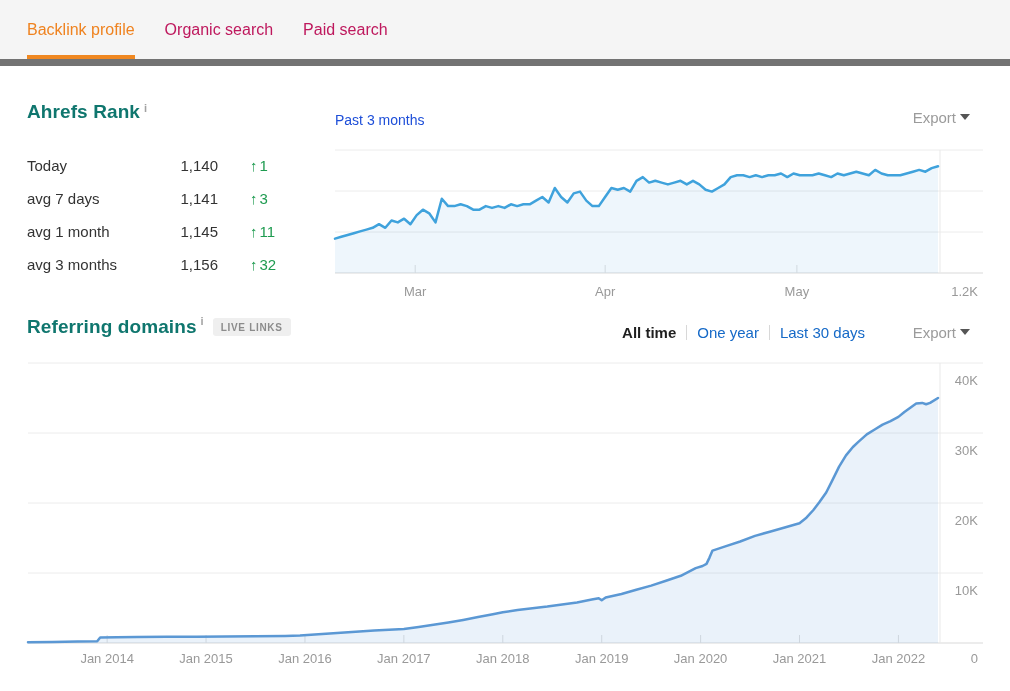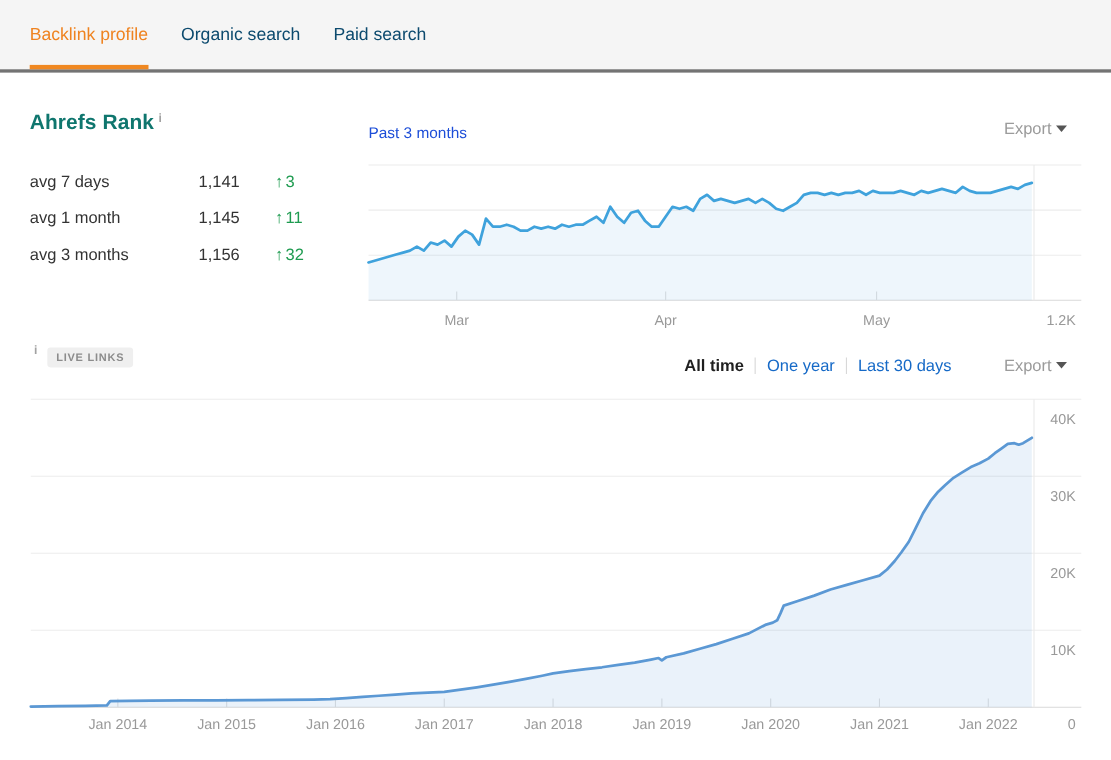--- a/index.html
+++ b/index.html
@@ -4,26 +4,26 @@
 <style>
   html,body { margin:0; padding:0; background:#fff; }
   #app {
     position:relative; width:1010px; height:691px; background:#ffffff;
     font-family:"Liberation Sans", sans-serif; overflow:hidden;
     -webkit-font-smoothing:antialiased;
   }
   
   .tabbar {
     position:absolute; top:0; left:0; width:1010px; height:66px;
-    background:#f5f5f5; border-bottom:3px solid #737373;
+    background:#f5f5f5; border-bottom:7px solid #737373;
     display:flex; align-items:stretch; padding-left:27px; box-sizing:border-box;
   }
   .tab {
     position:relative; display:flex; align-items:center;
-    margin-right:30px; font-size:16px; color:#0c4a6e; cursor:pointer; white-space:nowrap;
+    margin-right:30px; font-size:16px; color:#be185d; cursor:pointer; white-space:nowrap;
   }
   .tab.active { color:#ef8320; }
   .tab.active::after {
     content:""; position:absolute; left:0; right:0; bottom:0; height:4px; background:#f08821;
   }
   
   .h-title { font-size:19px; font-weight:700; color:#0f766e; letter-spacing:.1px; }
   .info-i {
     font-size:11px; font-weight:700; color:#a2a2a2; margin-left:4px;
     position:relative; top:-6px; cursor:pointer;
@@ -75,20 +75,25 @@
     <div class="tab">Organic search</div>
     <div class="tab">Paid search</div>
   </div>
 
   <div class="rank-head">
     <span class="h-title">Ahrefs Rank</span><span class="info-i">i</span>
   </div>
 
   <div class="rank-table">
     <div class="rank-row">
+      <span class="rank-label">Today</span>
+      <span class="rank-value">1,140</span>
+      <span class="rank-delta"><span class="arr">↑</span><span>1</span></span>
+    </div>
+    <div class="rank-row">
       <span class="rank-label">avg 7 days</span>
       <span class="rank-value">1,141</span>
       <span class="rank-delta"><span class="arr">↑</span><span>3</span></span>
     </div>
     <div class="rank-row">
       <span class="rank-label">avg 1 month</span>
       <span class="rank-value">1,145</span>
       <span class="rank-delta"><span class="arr">↑</span><span>11</span></span>
     </div>
     <div class="rank-row">
@@ -115,20 +120,21 @@
       <line x1="277.144" y1="125" x2="277.144" y2="133" stroke="#e0e0e0" stroke-width="1"></line>
       <text x="277.144" y="155.5" text-anchor="middle" class="axis-label">Apr</text>
       <line x1="468.898" y1="125" x2="468.898" y2="133" stroke="#e0e0e0" stroke-width="1"></line>
       <text x="468.898" y="155.5" text-anchor="middle" class="axis-label">May</text>
       <text x="650" y="155.5" text-anchor="end" class="axis-label">1.2K</text>
       <path d="M7.0 98.6L13.3 96.8L19.6 95.0L25.8 93.2L32.1 91.4L38.4 89.6L44.7 87.8L51.0 84.2L57.3 87.8L63.5 80.5L69.8 82.4L76.1 78.7L82.4 84.2L88.7 75.1L94.9 69.7L101.2 73.3L107.5 82.4L113.8 58.8L120.1 66.1L126.3 66.1L132.6 64.3L138.9 66.1L145.2 69.7L151.5 69.7L157.8 66.1L164.0 67.9L170.3 66.1L176.6 67.9L182.9 64.3L189.2 66.1L195.4 64.3L201.7 64.3L208.0 60.6L214.3 57.0L220.6 62.5L226.8 48.0L233.1 57.0L239.4 62.5L245.7 53.4L252.0 51.6L258.3 60.6L264.5 66.1L270.8 66.1L277.1 57.0L283.4 48.0L289.7 49.8L295.9 48.0L302.2 51.6L308.5 40.8L314.8 37.1L321.1 42.6L327.3 40.8L333.6 42.6L339.9 44.4L346.2 42.6L352.5 40.8L358.8 44.4L365.0 40.8L371.3 44.4L377.6 49.8L383.9 51.6L390.2 48.0L396.4 44.4L402.7 37.1L409.0 35.3L415.3 35.3L421.6 37.1L427.8 35.3L434.1 37.1L440.4 35.3L446.7 35.3L453.0 33.5L459.3 37.1L465.5 33.5L471.8 35.3L478.1 35.3L484.4 35.3L490.7 33.5L496.9 35.3L503.2 37.1L509.5 33.5L515.8 35.3L522.1 33.5L528.3 31.7L534.6 33.5L540.9 35.3L547.2 29.9L553.5 33.5L559.8 35.3L566.0 35.3L572.3 35.3L578.6 33.5L584.9 31.7L591.2 29.9L597.4 31.7L603.7 28.1L610.0 26.3L610 133L7 133Z" fill="rgba(64,160,220,0.09)" stroke="none"></path>
       <path d="M7.0 98.6L13.3 96.8L19.6 95.0L25.8 93.2L32.1 91.4L38.4 89.6L44.7 87.8L51.0 84.2L57.3 87.8L63.5 80.5L69.8 82.4L76.1 78.7L82.4 84.2L88.7 75.1L94.9 69.7L101.2 73.3L107.5 82.4L113.8 58.8L120.1 66.1L126.3 66.1L132.6 64.3L138.9 66.1L145.2 69.7L151.5 69.7L157.8 66.1L164.0 67.9L170.3 66.1L176.6 67.9L182.9 64.3L189.2 66.1L195.4 64.3L201.7 64.3L208.0 60.6L214.3 57.0L220.6 62.5L226.8 48.0L233.1 57.0L239.4 62.5L245.7 53.4L252.0 51.6L258.3 60.6L264.5 66.1L270.8 66.1L277.1 57.0L283.4 48.0L289.7 49.8L295.9 48.0L302.2 51.6L308.5 40.8L314.8 37.1L321.1 42.6L327.3 40.8L333.6 42.6L339.9 44.4L346.2 42.6L352.5 40.8L358.8 44.4L365.0 40.8L371.3 44.4L377.6 49.8L383.9 51.6L390.2 48.0L396.4 44.4L402.7 37.1L409.0 35.3L415.3 35.3L421.6 37.1L427.8 35.3L434.1 37.1L440.4 35.3L446.7 35.3L453.0 33.5L459.3 37.1L465.5 33.5L471.8 35.3L478.1 35.3L484.4 35.3L490.7 33.5L496.9 35.3L503.2 37.1L509.5 33.5L515.8 35.3L522.1 33.5L528.3 31.7L534.6 33.5L540.9 35.3L547.2 29.9L553.5 33.5L559.8 35.3L566.0 35.3L572.3 35.3L578.6 33.5L584.9 31.7L591.2 29.9L597.4 31.7L603.7 28.1L610.0 26.3" fill="none" stroke="#3fa2dc" stroke-width="2.5" stroke-linejoin="round" stroke-linecap="round"></path>
     </svg>
 
   <div class="ref-head">
+    <span class="h-title">Referring domains</span>
       <span class="info-i">i</span>
     <span class="badge">LIVE LINKS</span>
   </div>
 
   <div class="filters">
     <span class="filter active">All time</span>
     <span class="vdiv"></span>
     <span class="filter link">One year</span>
     <span class="vdiv"></span>
     <span class="filter link">Last 30 days</span>

